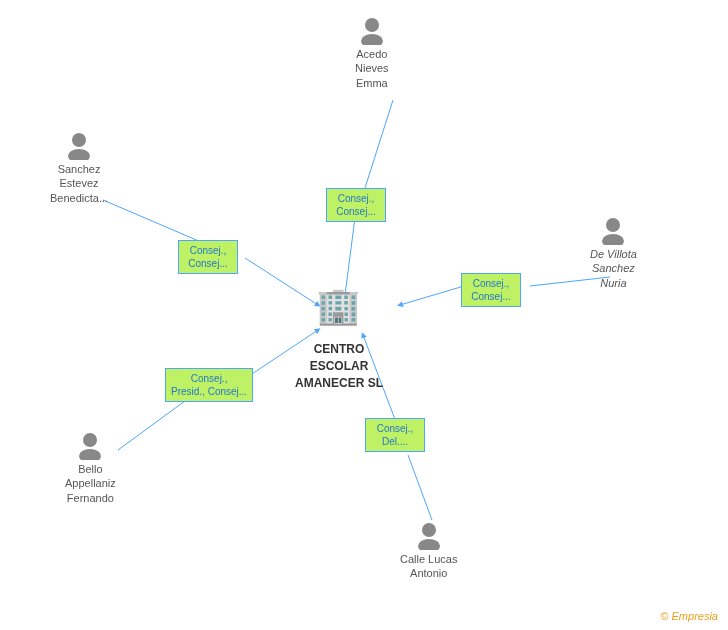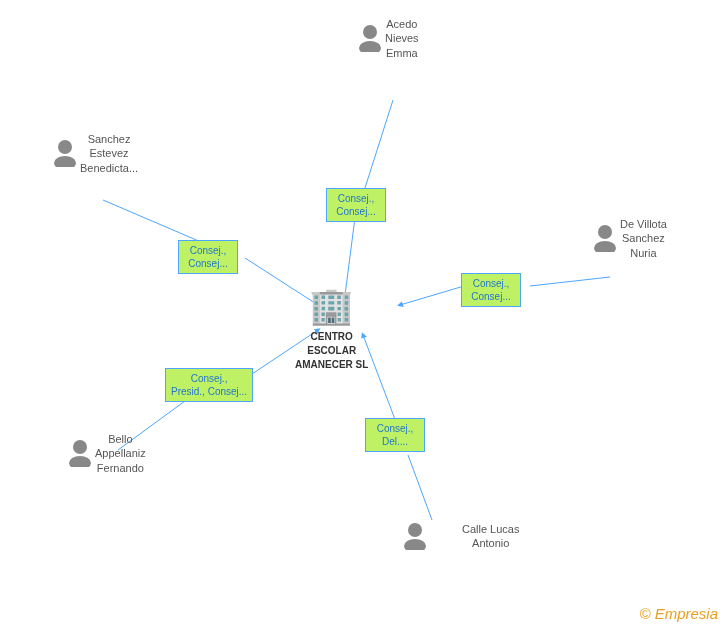--- a/index.html
+++ b/index.html
@@ -25,20 +25,21 @@
       position: absolute;
       top: 0; left: 0;
       width: 728px;
       height: 630px;
       pointer-events: none;
     }
 
     .node {
       position: absolute;
       display: flex;
+      flex-direction: column;
       align-items: center;
       text-align: center;
     }
 
     .person-icon {
       width: 30px;
       height: 30px;
     }
 
     .node-label {
@@ -66,32 +67,32 @@
       flex-direction: column;
       align-items: center;
       text-align: center;
     }
 
     .building-icon {
       font-size: 36px;
     }
 
     .center-label {
-      font-size: 10px;
+      font-size: 12px;
       font-weight: bold;
       color: #333;
       line-height: 1.4;
-      margin-top: 3px;
+      margin-top: 14px;
     }
 
     .watermark {
       position: absolute;
       bottom: 8px;
       right: 10px;
-      font-size: 15px;
+      font-size: 11px;
       color: #aaa;
       font-style: italic;
     }
 
     .watermark span {
       color: #e8a020;
     }
   </style>
 </head>
 <body>
@@ -142,21 +143,21 @@
   <div class="node" style="left: 50px; top: 130px;">
     <svg class="person-icon" viewBox="0 0 30 30">
       <circle cx="15" cy="10" r="7" fill="#888"></circle>
       <ellipse cx="15" cy="26" rx="11" ry="7" fill="#888"></ellipse>
     </svg>
     <div class="node-label" style="white-space: pre-line;">Sanchez
 Estevez
 Benedicta...</div>
   </div>
 
-  <div class="node" style="left: 590px; top: 215px;">
+  <div class="node" style="left: 590px; top: 215px; font-style: italic;">
     <svg class="person-icon" viewBox="0 0 30 30">
       <circle cx="15" cy="10" r="7" fill="#888"></circle>
       <ellipse cx="15" cy="26" rx="11" ry="7" fill="#888"></ellipse>
     </svg>
     <div class="node-label" style="white-space: pre-line;">De Villota
 Sanchez
 Nuria</div>
   </div>
 
   <div class="node" style="left: 65px; top: 430px; align-items: center;">
@@ -167,21 +168,21 @@
     <div class="node-label" style="white-space: pre-line;">Bello
 Appellaniz
 Fernando</div>
   </div>
 
   <div class="node" style="left: 400px; top: 520px;">
     <svg class="person-icon" viewBox="0 0 30 30">
       <circle cx="15" cy="10" r="7" fill="#888"></circle>
       <ellipse cx="15" cy="26" rx="11" ry="7" fill="#888"></ellipse>
     </svg>
-    <div class="node-label" style="white-space: pre-line; margin-left: 32px;">Calle Lucas
+    <div class="node-label" style="white-space: pre-line;">Calle Lucas
 Antonio</div>
   </div>
 
   <div class="relation-box" style="left: 326px; top: 188px; white-space: pre-line;">Consej.,
 Consej...</div>
 
   <div class="relation-box" style="left: 178px; top: 240px; white-space: pre-line;">Consej.,
 Consej...</div>
 
   <div class="relation-box" style="left: 461px; top: 273px; white-space: pre-line;">Consej.,

